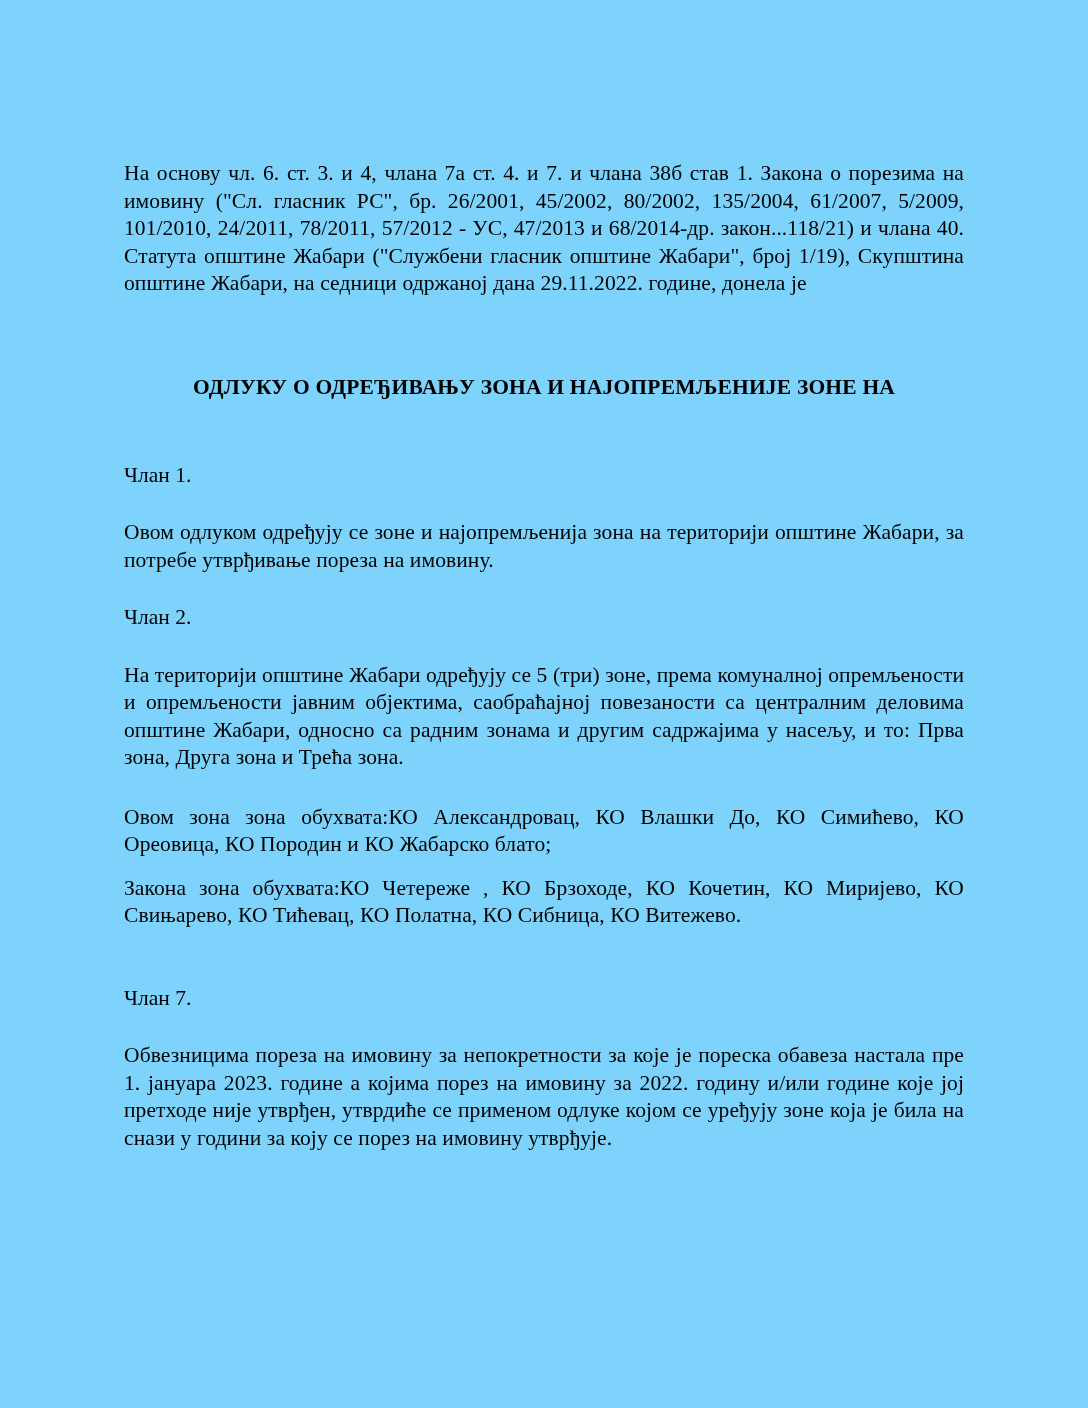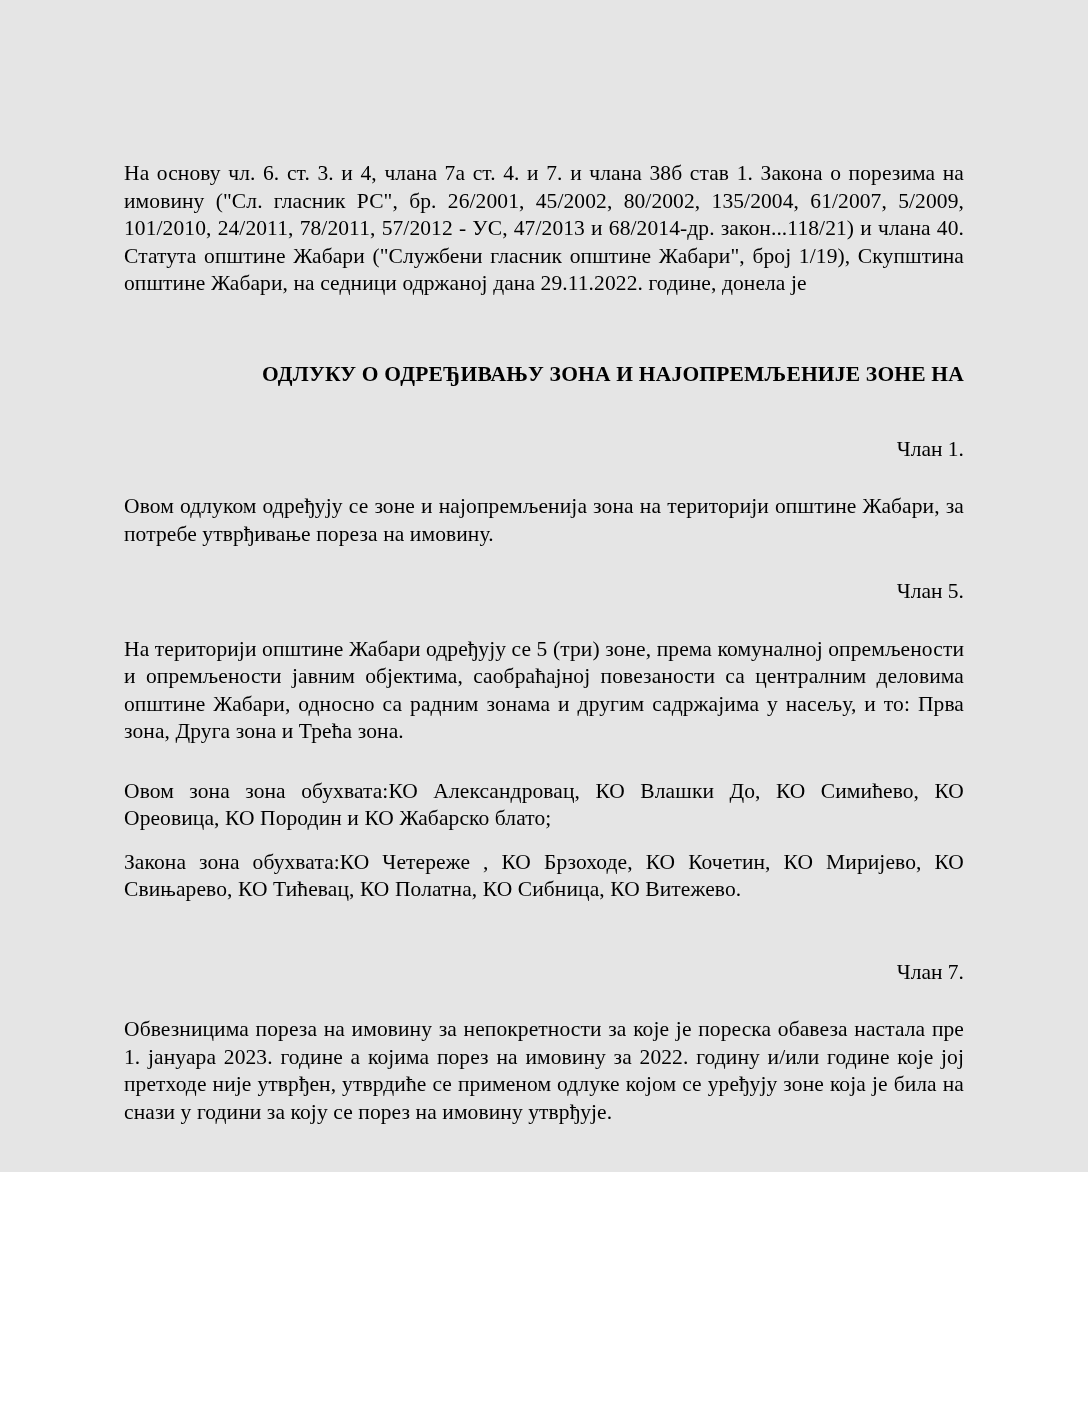--- a/index.html
+++ b/index.html
@@ -10,23 +10,23 @@
   }
 
   body {
     font-family: "Liberation Serif", "DejaVu Serif", serif;
     color: #000000;
   }
 
   .page {
     position: relative;
     width: 1088px;
-    height: 1172px;
+    height: 1408px;
     margin: 0 auto;
-    background: #e5e5e5;
+    background: #7dd3fc;
     overflow: hidden;
     box-sizing: border-box;
   }
 
   .content {
     position: absolute;
     left: 124px;
     top: 160px;
     width: 840px;
   }
@@ -41,29 +41,29 @@
   }
 
   .para-intro {
     margin-bottom: 0;
   }
 
   .doc-title {
     font-size: 21.5px;
     line-height: 28px;
     font-weight: bold;
-    text-align: right;
-    margin: 0;
+    text-align: center;
+    margin: 13px;
     letter-spacing: 0.2px;
   }
 
   .article-heading {
     font-size: 21.5px;
     line-height: 27.5px;
-    text-align: right;
+    text-align: left;
     margin: 0;
   }
 
   .spacer-xl { height: 62px; }
   .spacer-lg { height: 48px; }
   .spacer-md { height: 30px; }
   .spacer-article { height: 55px; }
 
   .block-gap { height: 16px; }
 </style>
@@ -84,21 +84,21 @@
     <div class="spacer-lg"></div>
 
     <p class="article-heading">Члан 1.</p>
 
     <div class="spacer-md"></div>
 
     <p class="para">Овом одлуком одређују се зоне и најопремљенија зона на територији општине Жабари, за потребе утврђивање пореза на имовину.</p>
 
     <div class="spacer-md"></div>
 
-    <p class="article-heading">Члан 5.</p>
+    <p class="article-heading">Члан 2.</p>
 
     <div class="spacer-md"></div>
 
     <p class="para">На територији општине Жабари одређују се 5 (три) зоне, према комуналној опремљености и опремљености јавним објектима, саобраћајној повезаности са централним деловима општине Жабари, односно са радним зонама и другим садржајима у насељу, и то: Прва зона, Друга зона и Трећа зона.</p>
 
     <div class="block-gap"></div>
 
 
     <div class="block-gap"></div>
 

